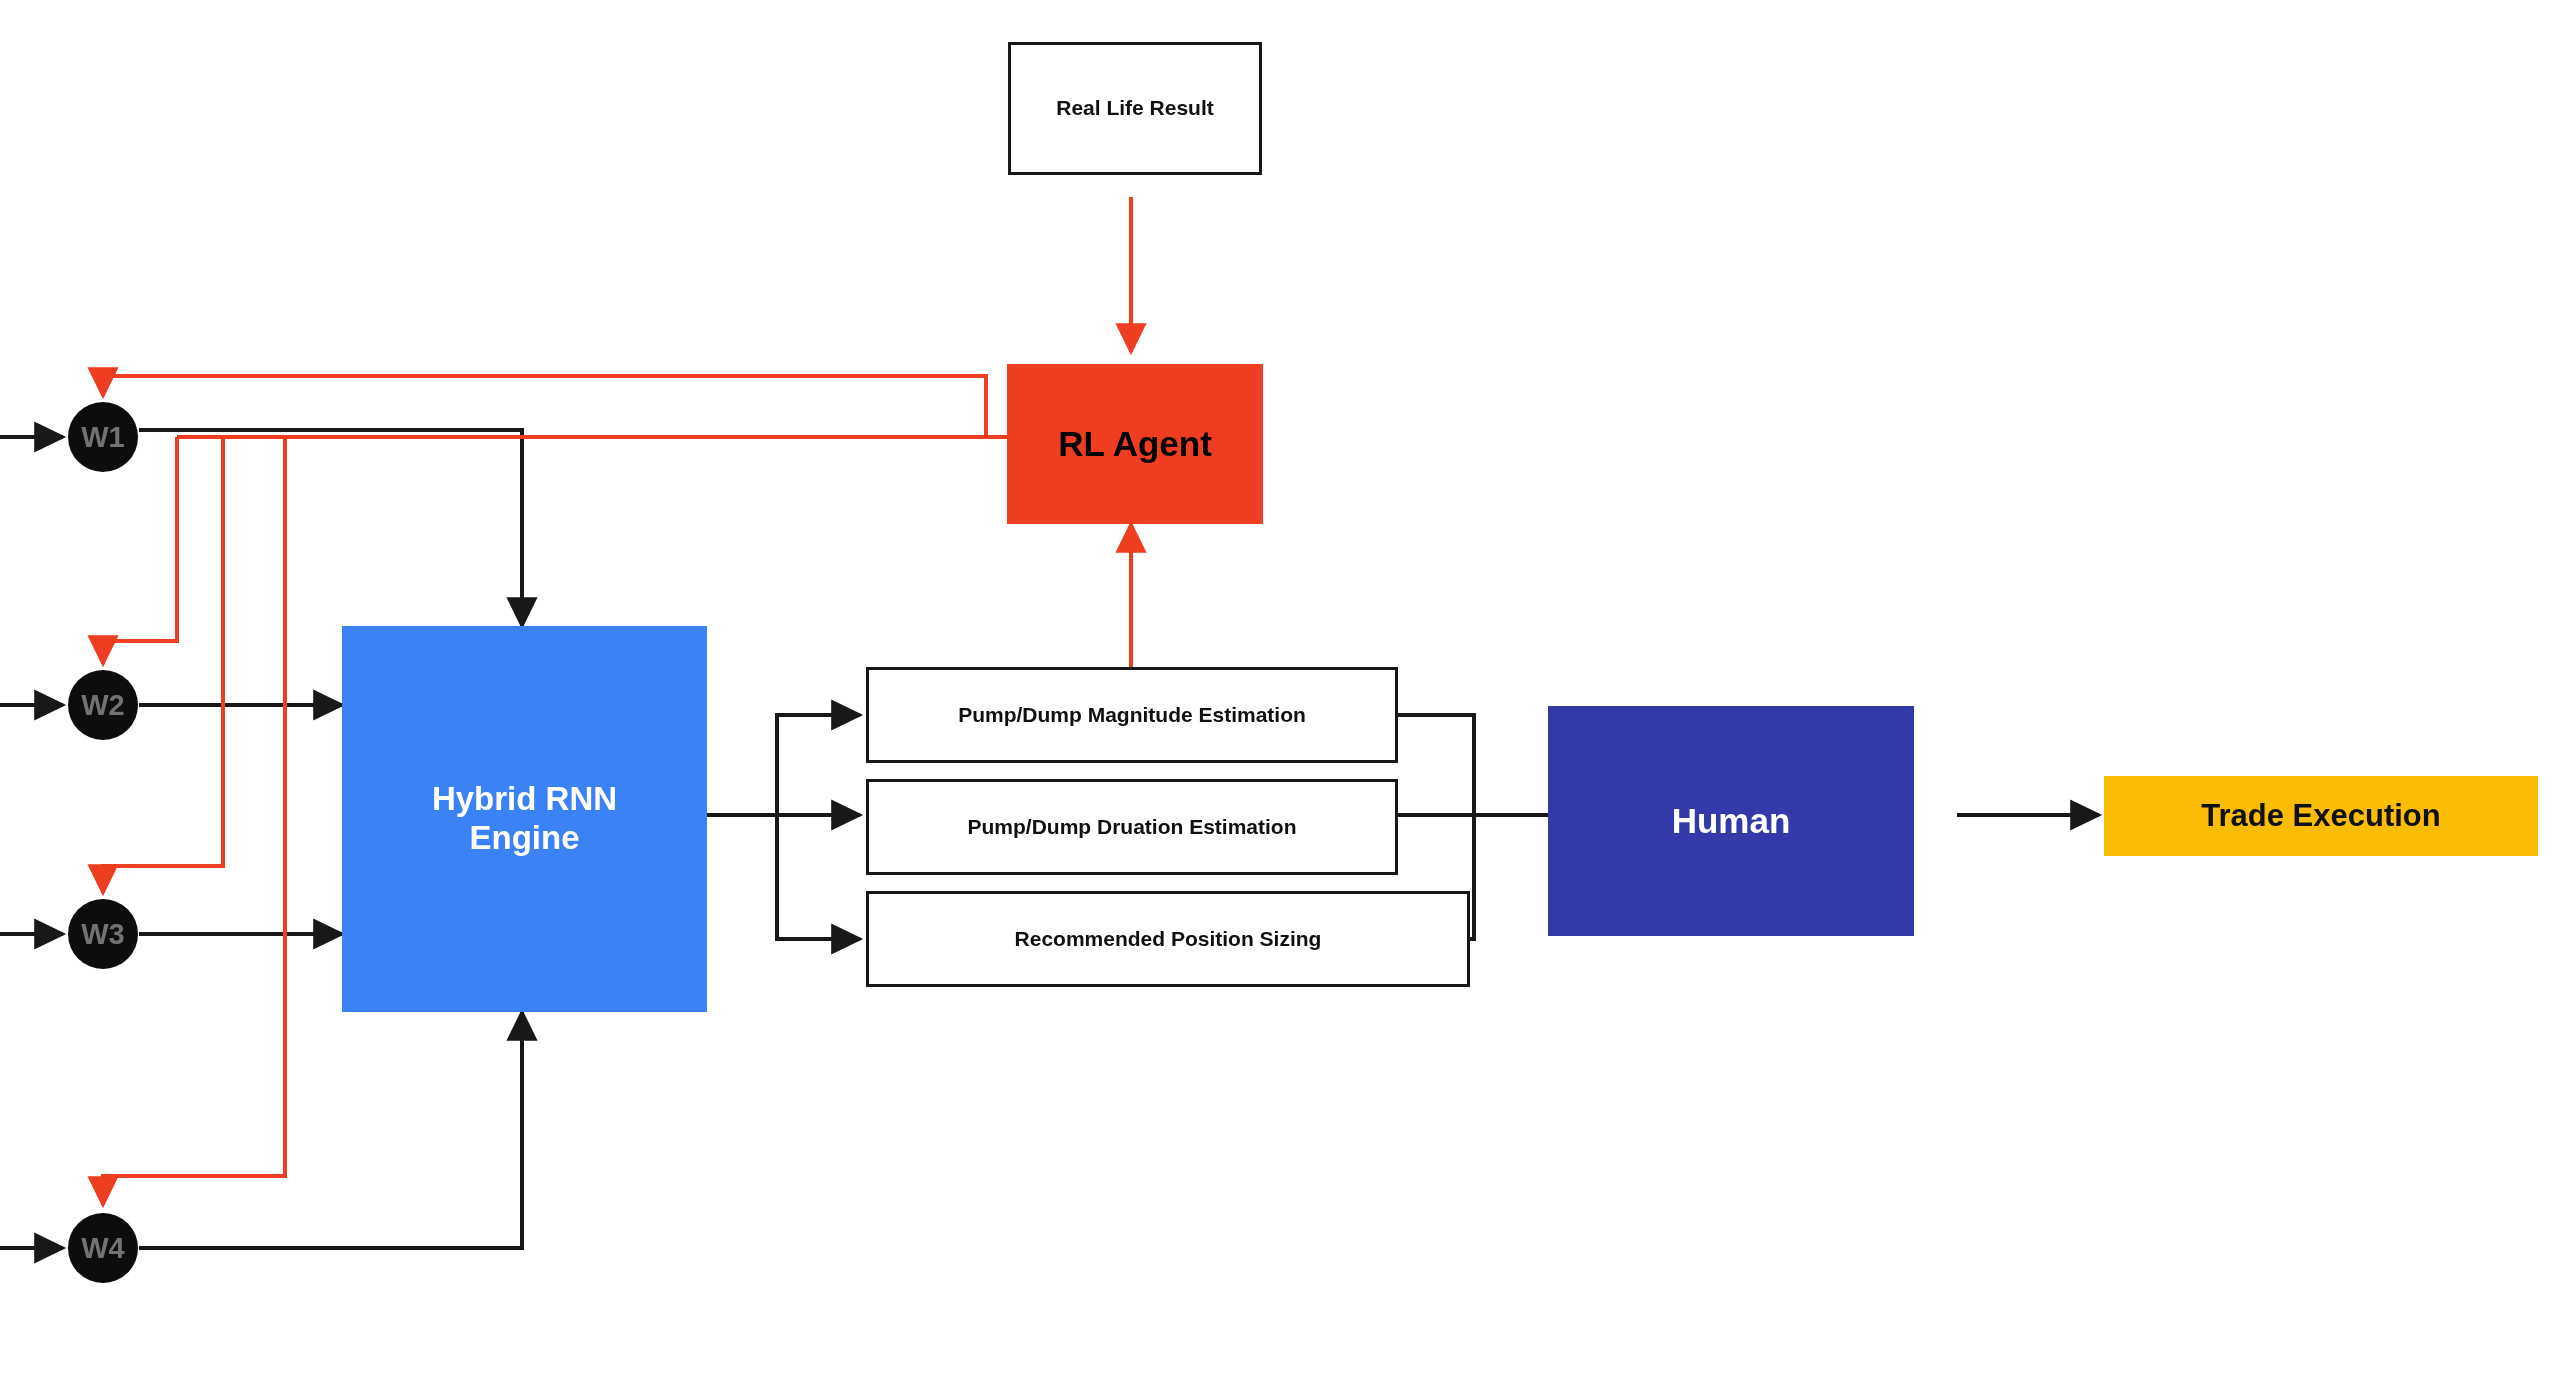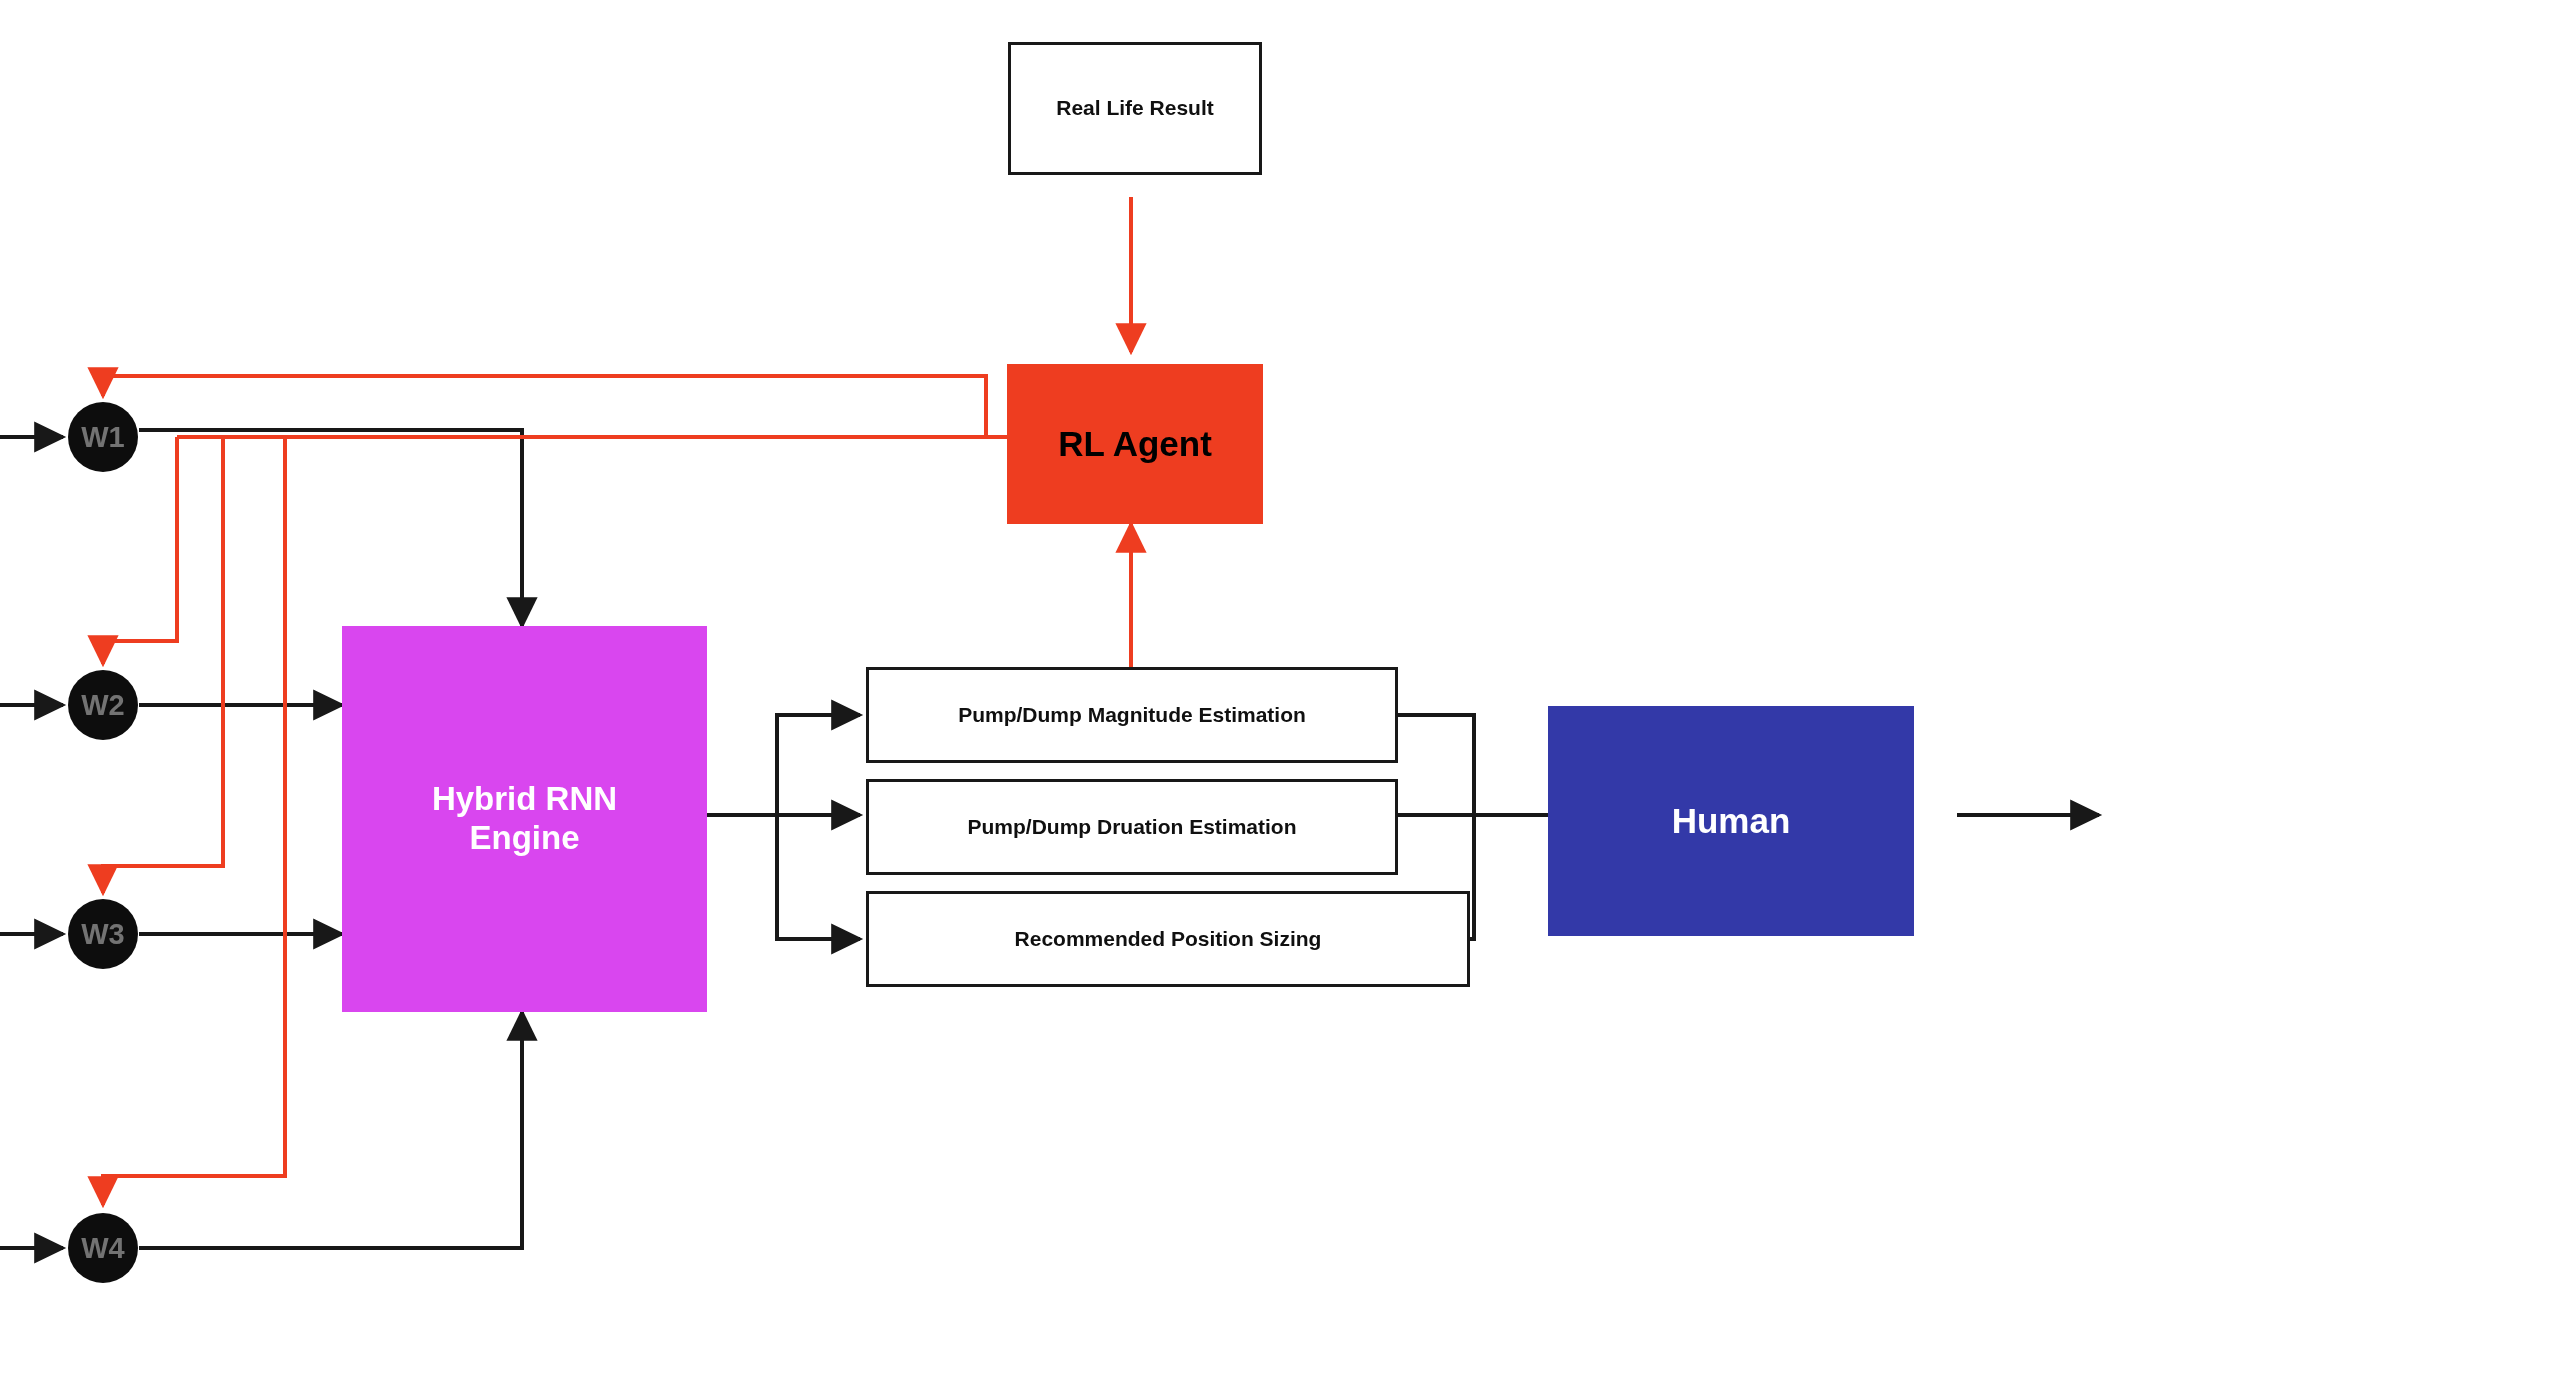--- a/index.html
+++ b/index.html
@@ -48,21 +48,21 @@
     font-size: 35px;
   }
   .box-real {
     background: #ffffff;
     border: 3px solid #181818;
     color: #101010;
     font-weight: 700;
     font-size: 21px;
   }
   .box-rnn {
-    background: #d946ef;
+    background: #3b82f6;
     color: #ffffff;
     font-weight: 700;
     font-size: 33px;
   }
   .box-est {
     background: #ffffff;
     border: 3px solid #181818;
     color: #101010;
     font-weight: 700;
     font-size: 21px;
@@ -170,14 +170,17 @@
     <span>Pump/Dump Druation Estimation</span>
   </div>
   <div class="node box-est" style="left:866px; top:891px; width:604px; height:96px;">
     <span>Recommended Position Sizing</span>
   </div>
 
   <div class="node box-human" style="left:1548px; top:706px; width:366px; height:230px;">
     <span>Human</span>
   </div>
 
+  <div class="node box-trade" style="left:2104px; top:776px; width:434px; height:80px;">
+    <span>Trade Execution</span>
+  </div>
 
 </div>
 
 </body></html>

